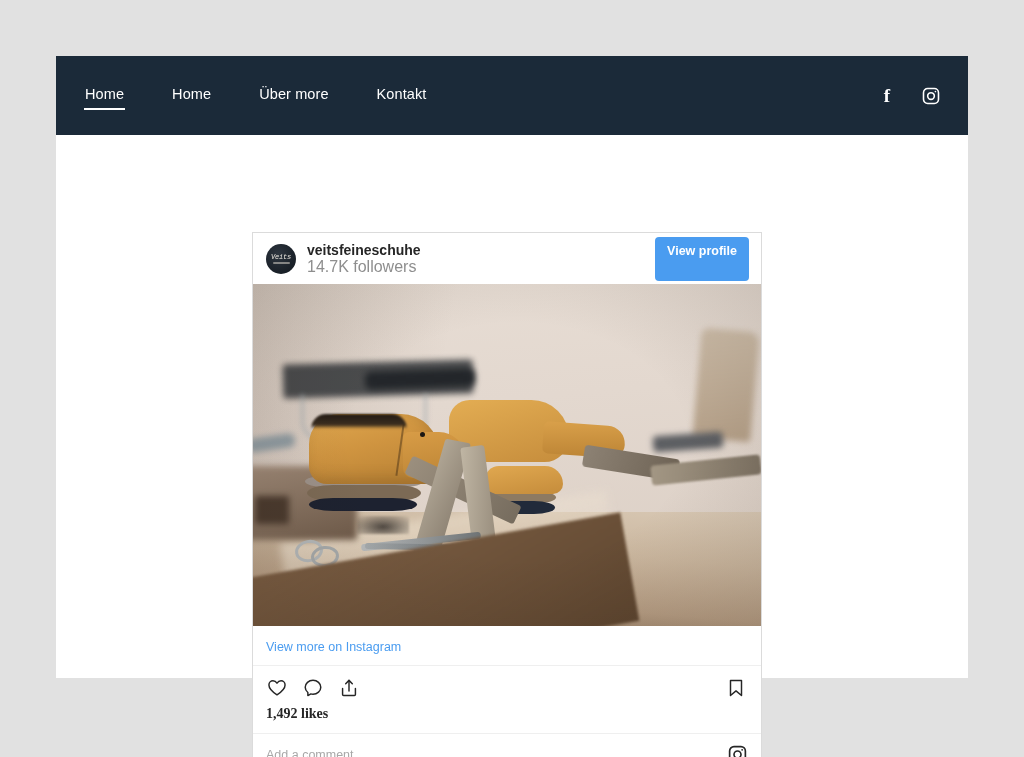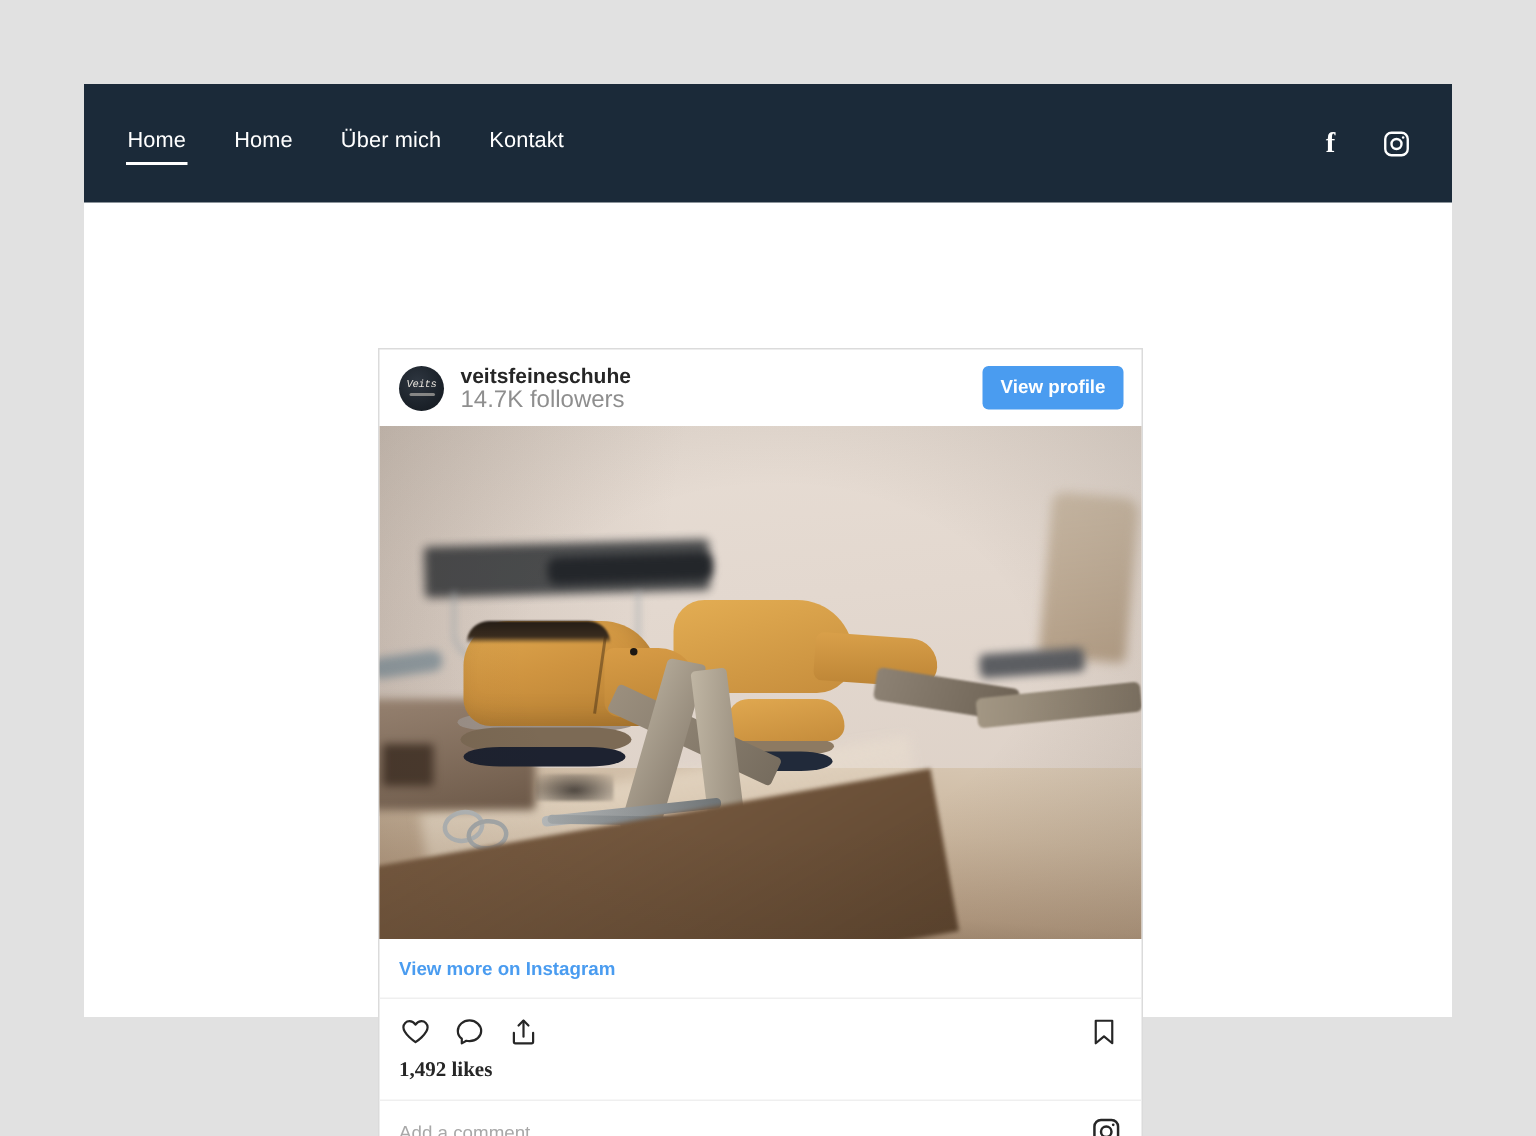--- a/index.html
+++ b/index.html
@@ -30,21 +30,21 @@
     height: 79px;
     background: #1b2a39;
     display: flex;
     align-items: center;
     box-sizing: border-box;
     padding: 0 26px 0 28px;
   }
   .nav-links {
     display: flex;
     align-items: center;
-    gap: 30px;
+    gap: 46px;
     margin-left: 0;
   }
   .nav-link {
     position: relative;
     color: #ffffff;
     font-size: 14.5px;
     letter-spacing: 0.1px;
     line-height: 20px;
     padding: 2px 1px 6px 1px;
     cursor: pointer;
@@ -150,21 +150,21 @@
     margin-top: 1px;
   }
   .view-profile-btn {
     margin-left: auto;
     background: #4a9cf0;
     color: #ffffff;
     font-size: 12.5px;
     font-weight: bold;
     border: none;
     border-radius: 4px;
-    padding: 7px 12px 8px 12px;
+    padding: 7px 12px 23px 12px;
     cursor: pointer;
     font-family: "Liberation Sans", sans-serif;
     line-height: 14px;
   }
 
   
   .ig-photo {
     position: relative;
     width: 100%;
     height: 342px;
@@ -539,21 +539,21 @@
   }
 
   
   .ig-linkrow {
     padding: 11px 13px 10px 13px;
     border-bottom: 1px solid #efefef;
   }
   .ig-link {
     color: #4a9cf0;
     font-size: 12.5px;
-    font-weight: bold;
+    font-weight: normal;
     text-decoration: none;
     cursor: pointer;
   }
 
   
   .ig-actions {
     padding: 10px 13px 2px 12px;
     display: flex;
     align-items: center;
   }
@@ -611,21 +611,21 @@
 </style>
 </head>
 <body>
 
 <div class="page-wrap">
 
   <div class="navbar">
     <div class="nav-links">
       <div class="nav-link active">Home</div>
       <div class="nav-link">Home</div>
-      <div class="nav-link">Über mich</div>
+      <div class="nav-link">Über more</div>
       <div class="nav-link">Kontakt</div>
     </div>
     <div class="nav-social">
       <div class="social-btn">
         <span class="fb-glyph">f</span>
       </div>
       <div class="social-btn">
         <svg width="20" height="20" viewBox="0 0 24 24" fill="none" stroke="#ffffff" stroke-width="1.9">
           <rect x="3" y="3" width="18" height="18" rx="5"></rect>
           <circle cx="12" cy="12" r="4"></circle>

